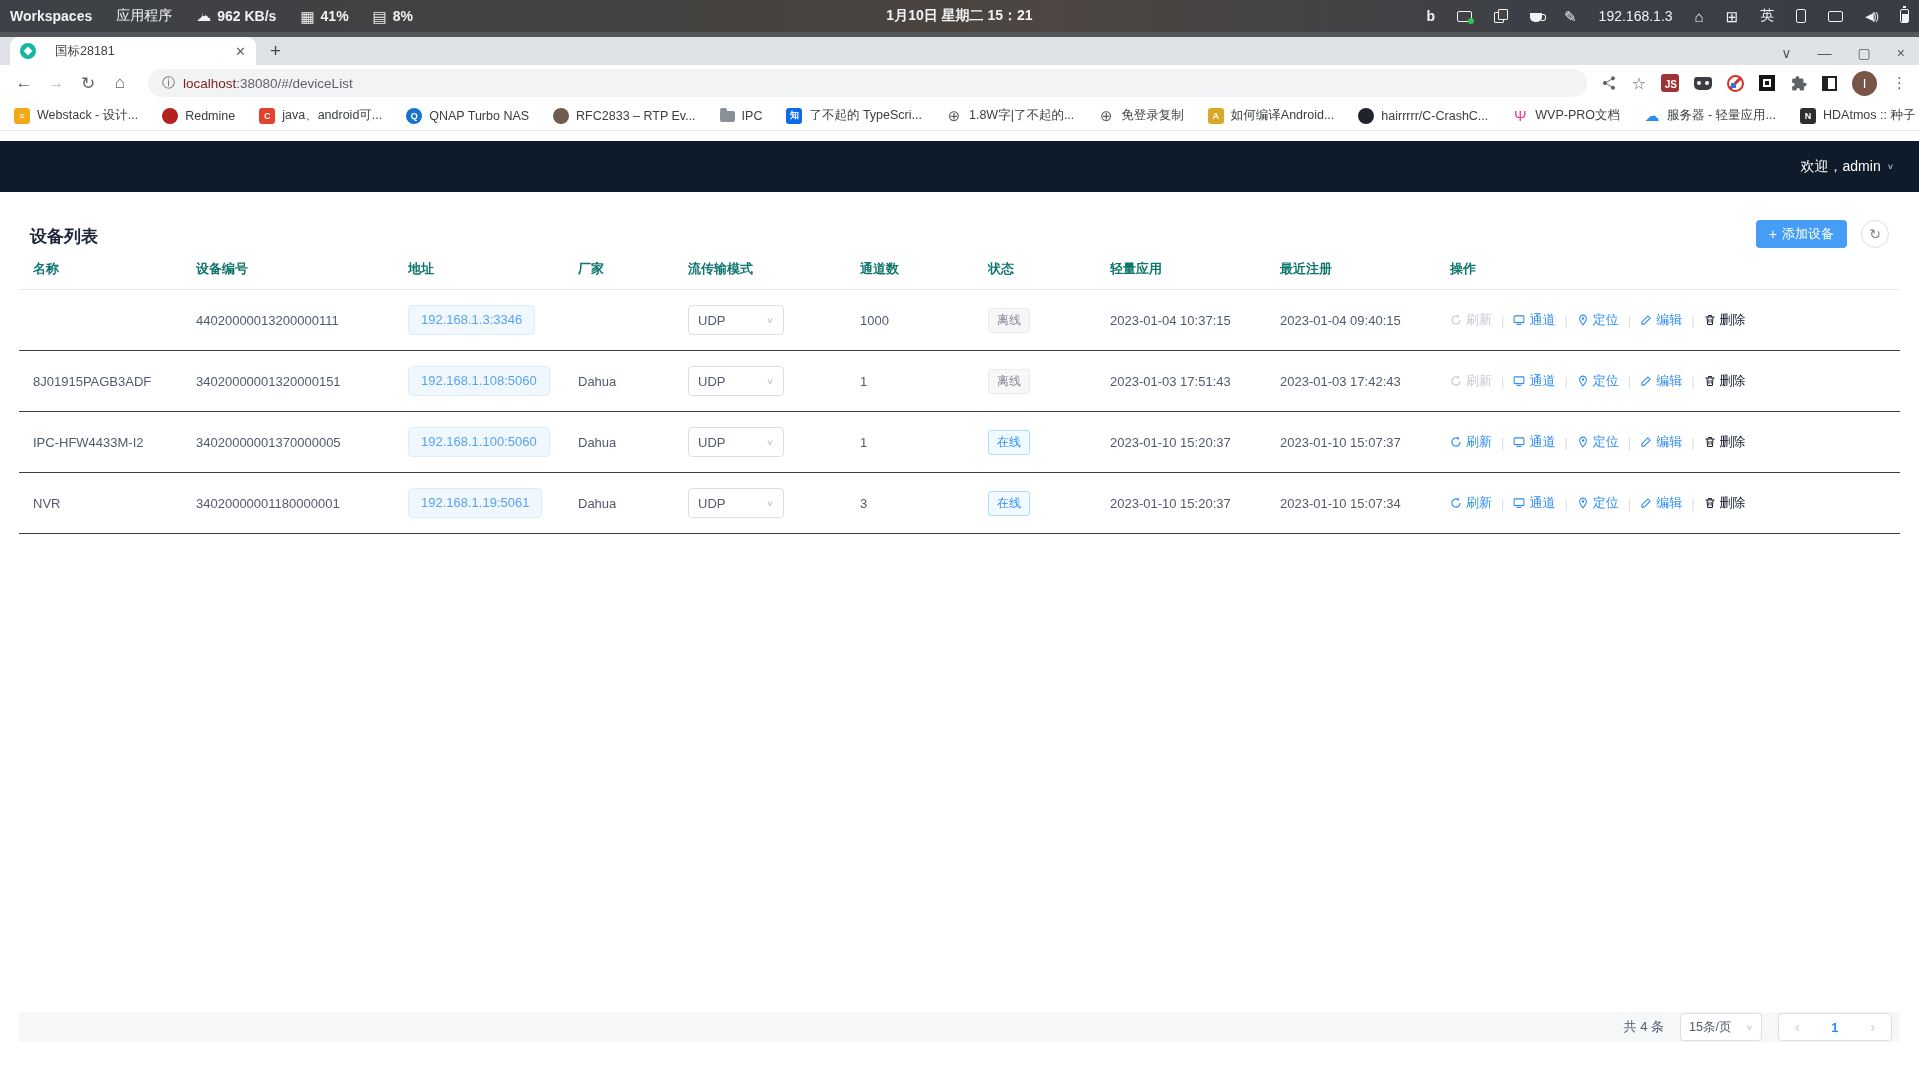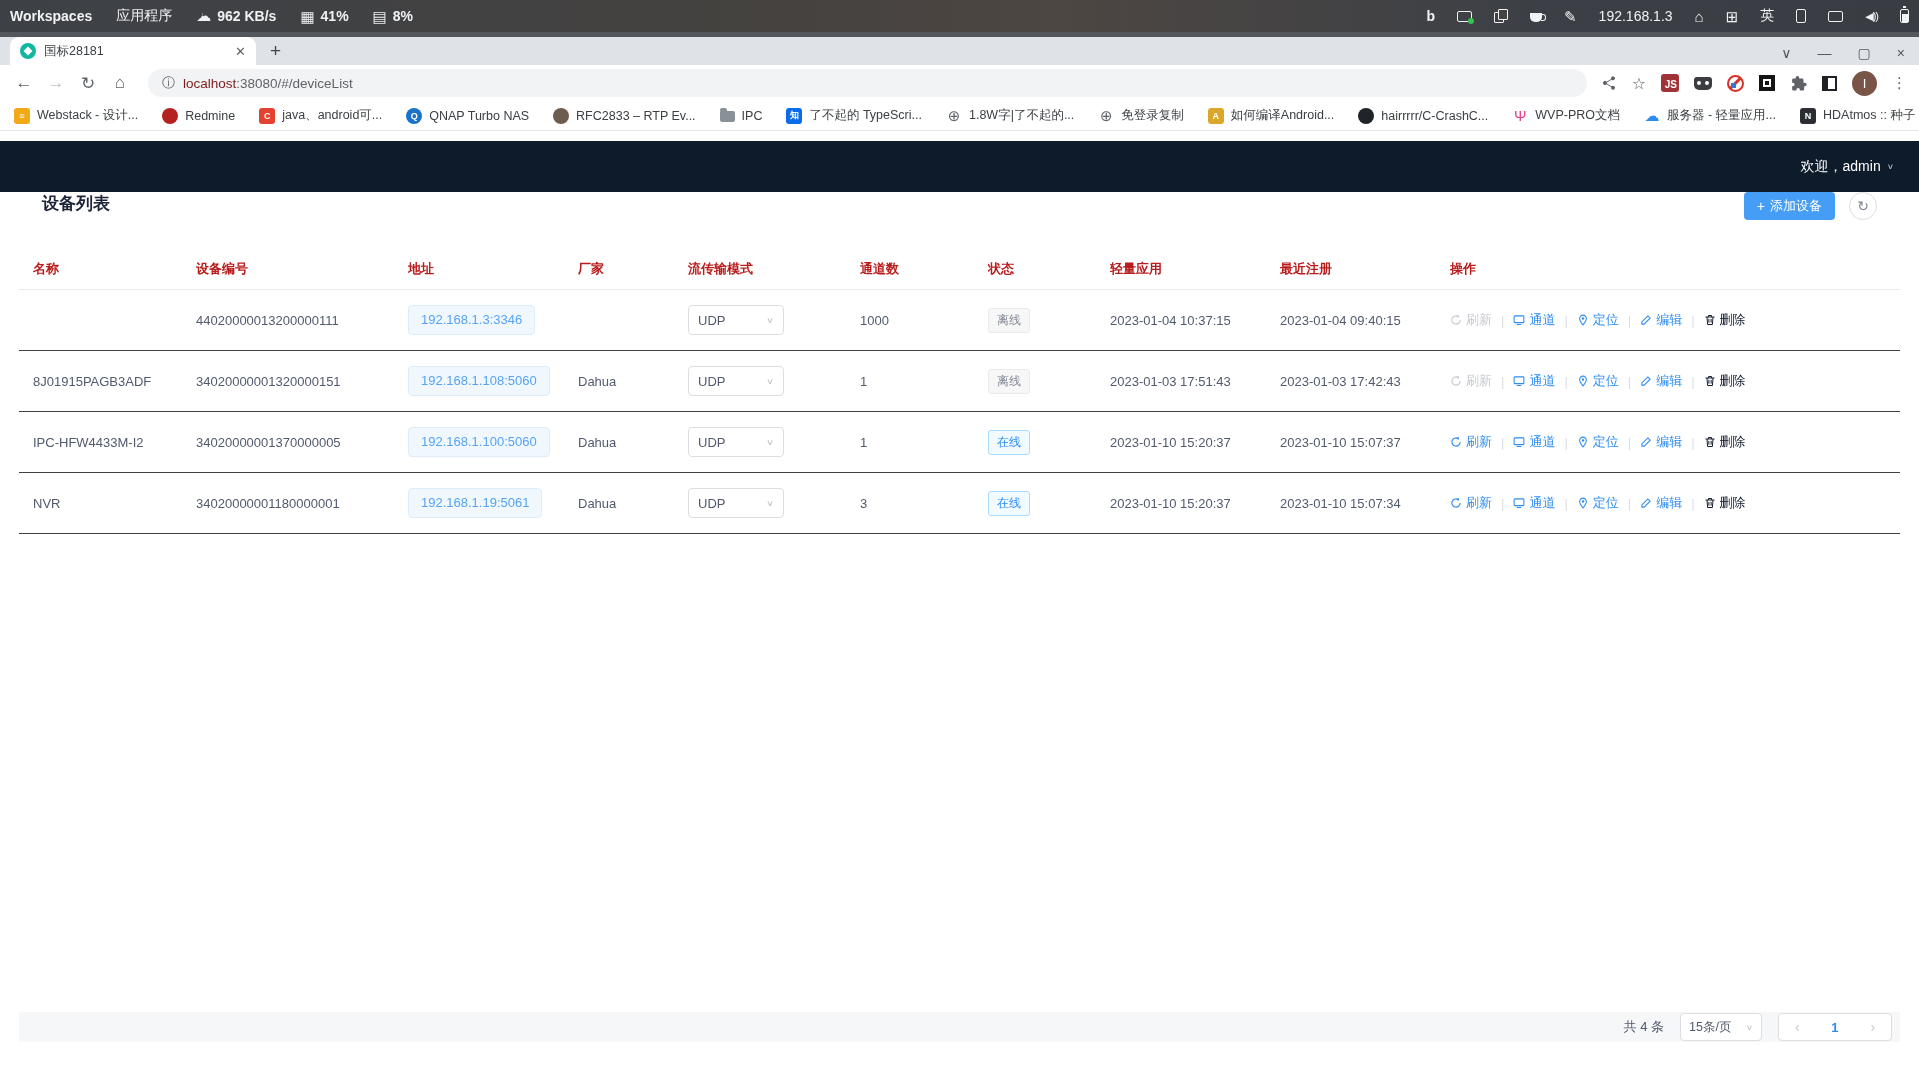--- a/index.html
+++ b/index.html
@@ -28,21 +28,21 @@
   .icon-cup { width:12px; height:9px; background:#f1f2f3; border-radius:0 0 5px 5px; position:relative; display:inline-block; margin-top:3px; }
   .icon-cup::after { content:""; position:absolute; right:-4px; top:1px; width:4px; height:5px; border:1.5px solid #f1f2f3; border-left:none; border-radius:0 3px 3px 0; }
   .icon-battery { width:9px; height:14px; border:1.5px solid #f1f2f3; border-radius:2px; position:relative; display:inline-block; }
   .icon-battery::before { content:""; position:absolute; top:-4px; left:1.5px; width:3px; height:2px; background:#f1f2f3; }
   .icon-battery::after { content:""; position:absolute; left:0.5px; right:0.5px; bottom:0.5px; height:8px; background:#f1f2f3; }
   .icon-vol { font-size:11px; letter-spacing:-1px; }
 
   
   .frame-top { height:5px; background:#53565a; }
   .tabstrip { height:28px; background:#dfe2e7; display:flex; align-items:flex-end; position:relative; }
-  .tab { margin-left:10px; width:246px; height:28px; background:#fff; border-radius:9px 9px 0 0; display:flex; align-items:center; padding:0 10px; gap:8px; }
+  .tab { margin-left:10px; width:246px; height:28px; background:#fff; border-radius:9px 9px 0 0; display:flex; align-items:center; padding:0 10px; gap:19px; }
   .tab-fav { width:16px; height:16px; border-radius:50%; background:#12b7a0; position:relative; flex:0 0 16px; }
   .tab-fav::after { content:""; position:absolute; left:4px; top:4px; width:8px; height:8px; background:#fff; transform:rotate(45deg) scale(.8); }
   .tab-title { font-size:12.5px; color:#3c4043; flex:1; white-space:nowrap; overflow:hidden; }
   .tab-close { color:#5f6368; font-size:13px; cursor:default; }
   .newtab-btn { color:#44474a; font-size:19px; margin:0 0 3px 14px; }
   .win-controls { position:absolute; right:14px; bottom:4px; display:flex; align-items:center; gap:26px; color:#55585c; font-size:14px; }
 
   .toolbar { height:36px; background:#fff; display:flex; align-items:center; padding:0 10px; gap:4px; }
   .nav-ic { width:28px; text-align:center; font-size:17px; color:#5f6368; }
   .nav-ic.disabled { color:#bdc1c6; }
@@ -74,30 +74,30 @@
   .fav.folder::before { content:""; position:absolute; top:-3px; left:0; width:7px; height:3px; background:inherit; border-radius:2px 2px 0 0; }
 
   
   .page { position:relative; height:949px; background:#fff; }
   .appnav { margin-top:11px; height:51px; background:#0e1b2b; display:flex; align-items:center; padding:0 25px; }
   .nav-item { height:51px; display:flex; align-items:center; padding:0 19px; color:#c3cbd6; font-size:14px; cursor:pointer; }
   .nav-item.active { background:#2d8cf0; color:#fff; }
   .nav-welcome { margin-left:auto; color:#fff; font-size:14px; display:flex; align-items:center; gap:6px; }
   .nav-welcome .chev { font-size:10px; color:#aeb6c2; transform:scaleY(.8); }
 
-  .page-header { height:56px; display:flex; align-items:flex-start; padding:0 42px; }
+  .page-header { height:56px; display:flex; align-items:flex-end; padding:0 30px; }
   .page-title { font-size:17px; font-weight:700; color:#1c2438; }
   .header-actions { margin-left:auto; display:flex; align-items:center; gap:14px; }
   .btn-add { height:28px; background:#459df5; color:#fff; border:none; border-radius:4px; font-size:13px; padding:0 13px; display:flex; align-items:center; gap:5px; font-family:inherit; }
   .btn-add .plus { font-size:14px; }
   .btn-refresh { width:28px; height:28px; border-radius:50%; border:1px solid #dcdee2; background:#fff; color:#808695; font-size:14px; display:flex; align-items:center; justify-content:center; }
 
   .table { margin:0 19px; }
   .thead { display:flex; align-items:center; height:42px; border-bottom:1px solid #e8eaec; padding-left:14px; }
-  .thead .cell { color:#b91c1c; font-size:13px; font-weight:600; }
+  .thead .cell { color:#0f766e; font-size:13px; font-weight:600; }
   .trow { display:flex; align-items:center; height:61px; border-bottom:1px solid #404040; padding-left:14px; font-size:13px; color:#515a6e; }
   .cell { flex:0 0 auto; padding-right:10px; white-space:nowrap; overflow:hidden; }
   .c0{width:163px}.c1{width:212px}.c2{width:170px}.c3{width:110px}.c4{width:172px}
   .c5{width:128px}.c6{width:122px}.c7{width:170px}.c8{width:170px}.c9{flex:1 1 auto}
   .addr-tag { display:inline-block; height:30px; line-height:28px; padding:0 12px; background:#f0f8fe; border:1px solid #dcecfb; border-radius:4px; color:#57a3f3; font-size:13px; }
   .select { width:96px; height:30px; border:1px solid #dcdee2; border-radius:4px; background:#fff; display:flex; align-items:center; justify-content:space-between; padding:0 9px; color:#515a6e; font-size:13px; }
   .select .chev { color:#c0c4cc; font-size:11px; transform:scaleY(.75); }
   .status-tag { display:inline-block; padding:3px 8px; border-radius:3px; font-size:12px;font-family:Liberation Serif, serif; }
   .status-tag.online  { color:#2d8cf0; background:#f0faff; border:1px solid #abdcff; }
   .status-tag.offline { color:#808695; background:#f7f7f7; border:1px solid #e8eaec; }
@@ -128,20 +128,21 @@
     </span>
     <span class="grp">
       <span class="tray-glyph">▦</span>
       <b>41%</b>
     </span>
     <span class="grp">
       <span class="tray-glyph">▤</span>
       <b>8%</b>
     </span>
   </div>
+  <div class="sys-center">1月10日 星期二 15：21</div>
   <div class="sys-right">
     <span class="b">b</span>
     <span class="shape-rect">
         <span class="dot"></span>
       </span>
     <span class="icon-copy">
         <span></span>
         <span></span>
       </span>
     <span class="icon-cup"></span>

